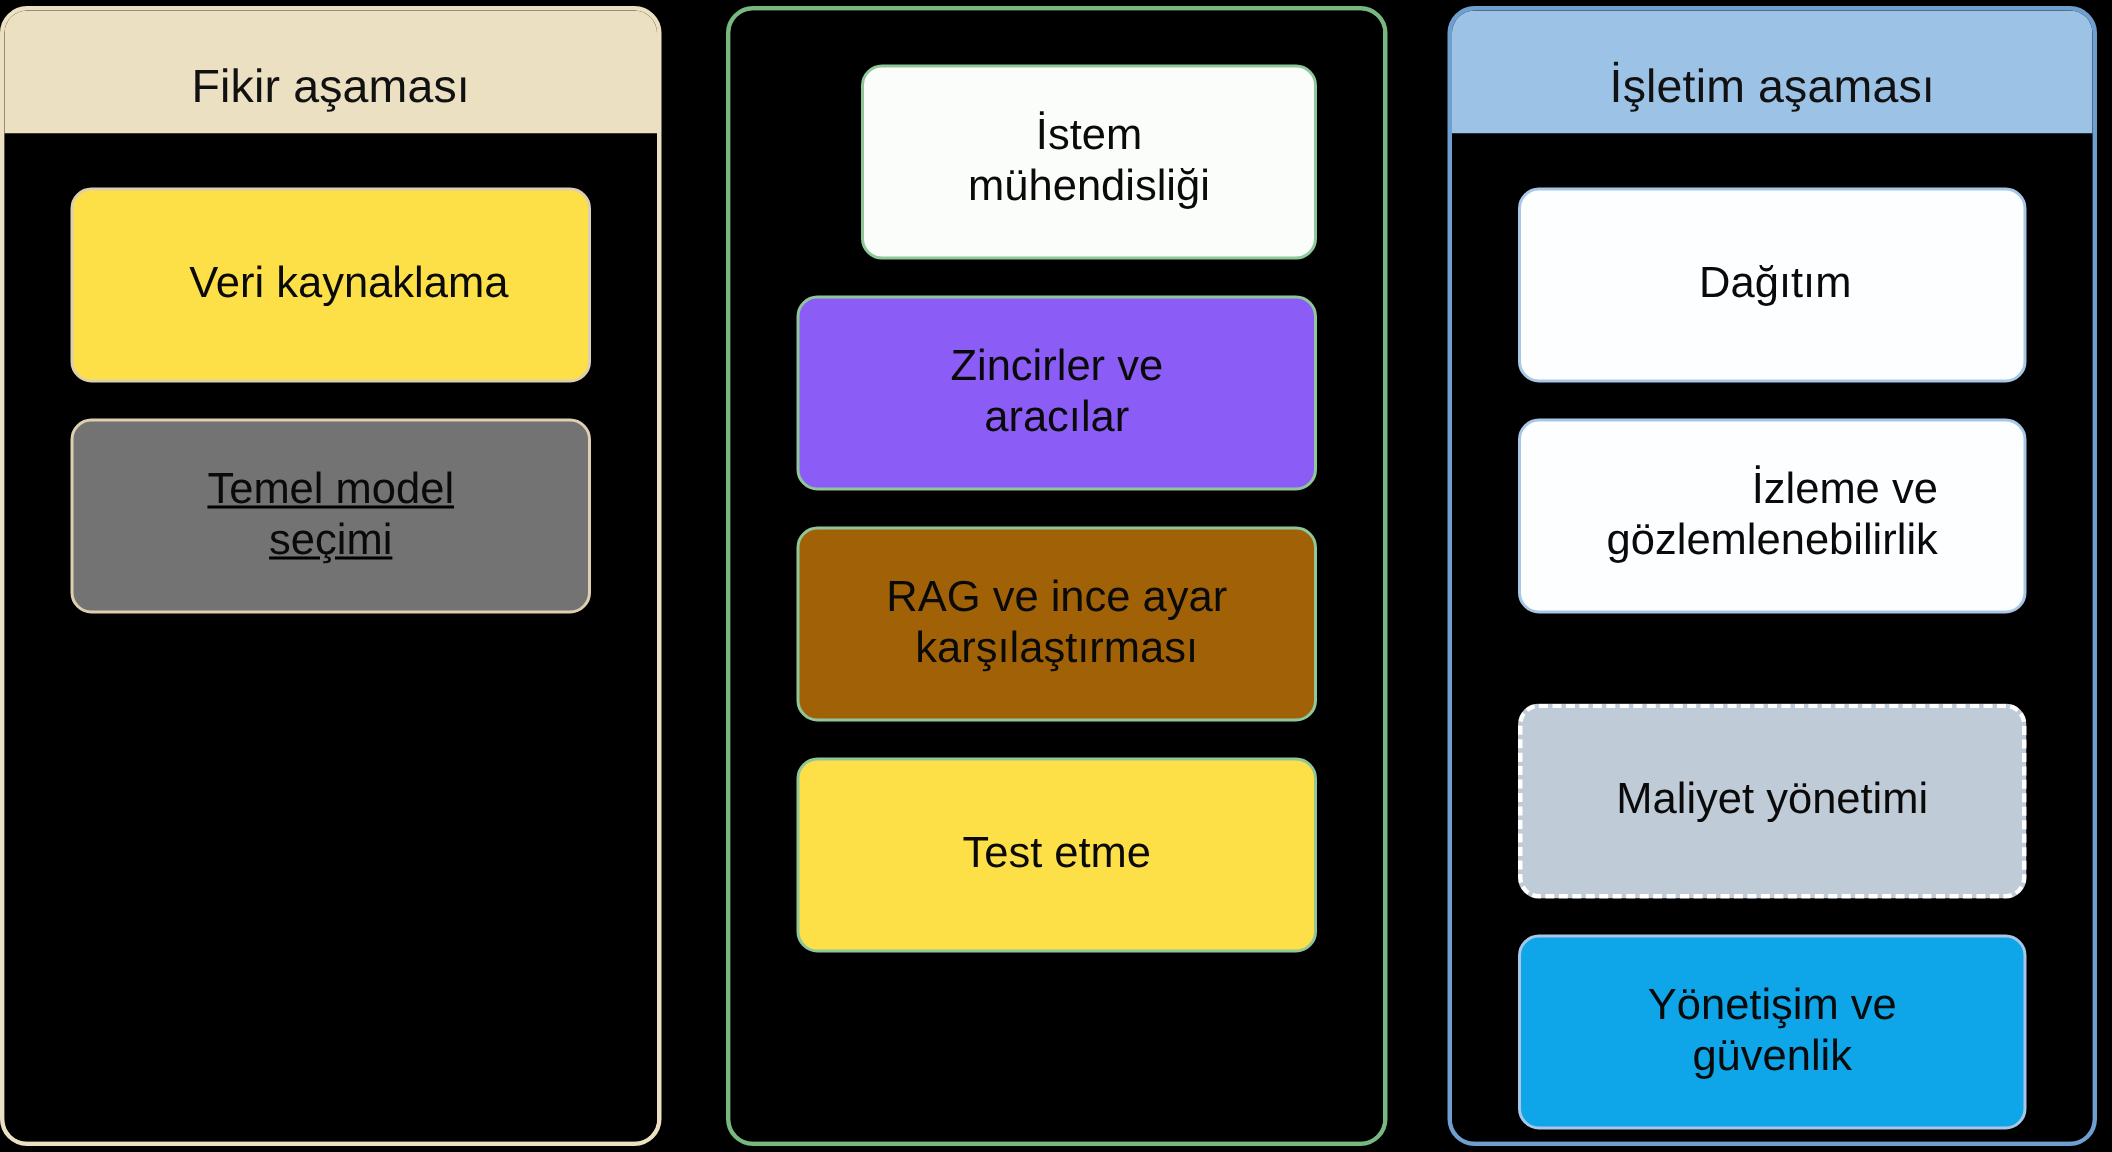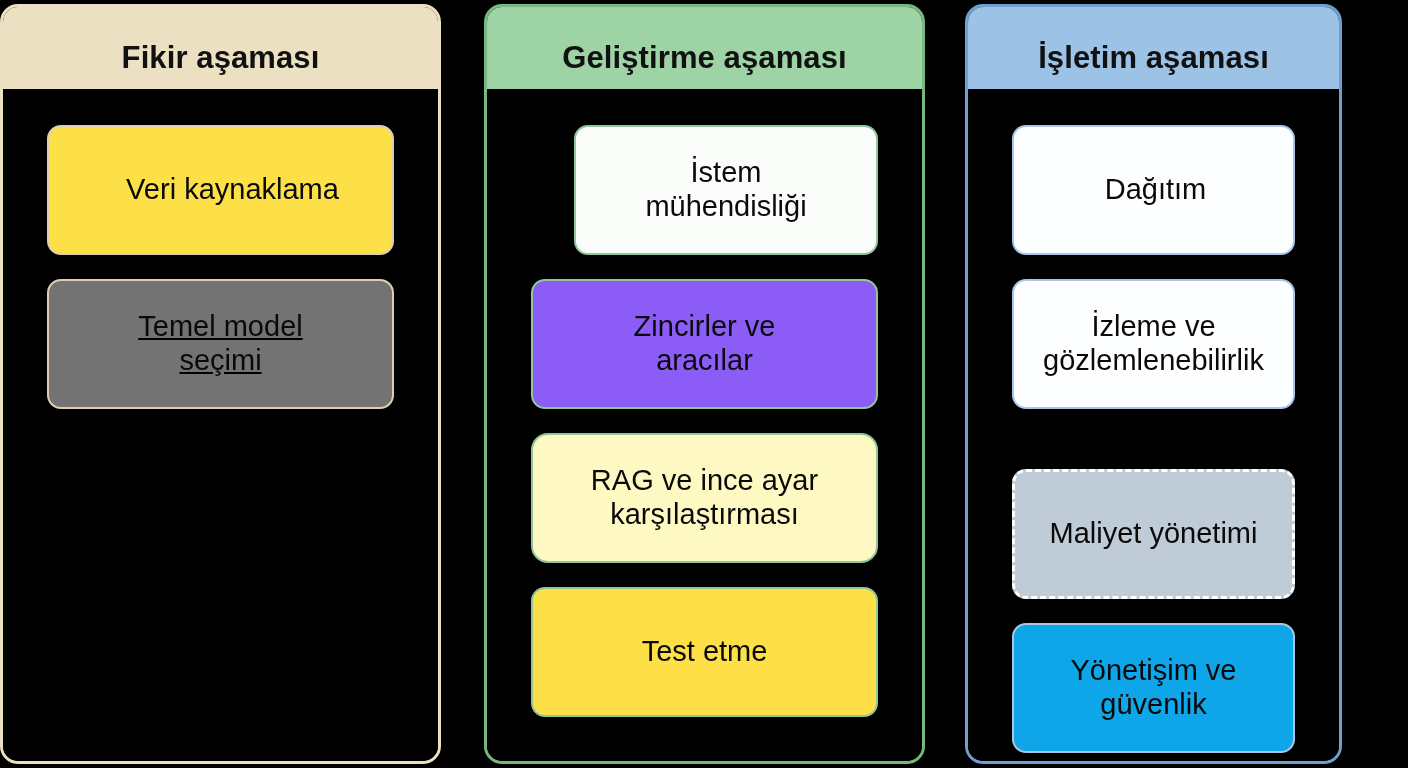--- a/index.html
+++ b/index.html
@@ -44,21 +44,21 @@
     height: 82px;
     display: flex;
     align-items: center;
     justify-content: center;
     box-sizing: border-box;
     padding: 0 8px;
   }
 
   .col-header-title {
     font-size: 31px;
-    font-weight: 700;
+    font-weight: 400;
     color: #111111;
     letter-spacing: 0.1px;
     line-height: 1.1;
     text-align: left;
     white-space: nowrap;
     margin-top: 20px;
   }
 
   .col-body {
     flex: 1 1 auto;
@@ -95,21 +95,21 @@
   
   .card.dashed {
     border-style: dashed;
     border-width: 3px;
     margin-top: 36px;
   }
 
   
   #col-ideation { left: 0px;    width: 441px; }
   #col-build    { left: 484px;  width: 441px; }
-  #col-operate  { left: 965px;  width: 377px; }
+  #col-operate  { left: 965px;  width: 433px; }
 </style>
 </head>
 <body style="background: rgb(0, 0, 0);">
 
 <div id="board">
 
   <section class="col" id="col-ideation" style="border-color: rgb(236, 224, 195);">
     <div class="col-header" style="background: rgb(236, 224, 195);">
       <div class="col-header-title" style="color: rgb(17, 17, 17);">Fikir aşaması</div>
     </div>
@@ -118,51 +118,48 @@
         <span class="card-label">Veri kaynaklama</span>
       </div>
       <div class="card" style="background: #737373; border-color: rgb(221, 208, 176); min-height: 130px; height: 130px; text-decoration: underline;">
         <span class="card-label">Temel model
 seçimi</span>
       </div>
     </div>
   </section>
 
   <section class="col" id="col-build" style="border-color: rgb(118, 184, 127);">
-    <div class="col-header" style="background: rgb(158, 211, 166);">
-      <div class="col-header-title" style="color: rgb(17, 17, 17);">Geliştirme aşaması</div>
-    </div>
     <div class="col-body">
       <div class="card" style="background: rgb(251, 253, 251); border-color: rgb(143, 199, 154); min-height: 130px; height: 130px; margin-left: 43px;">
         <span class="card-label">İstem
 mühendisliği</span>
       </div>
       <div class="card" style="background: #8b5cf6; border-color: rgb(143, 199, 154); min-height: 130px; height: 130px;">
         <span class="card-label">Zincirler ve
 aracılar</span>
       </div>
-      <div class="card" style="background: #fef9c3; border-color: rgb(143, 199, 154); min-height: 130px; height: 130px; border-radius: 17px;">
+      <div class="card" style="background: #a16207; border-color: rgb(143, 199, 154); min-height: 130px; height: 130px;">
         <span class="card-label">RAG ve ince ayar
 karşılaştırması</span>
       </div>
       <div class="card" style="background: #fde047; border-color: rgb(143, 199, 154); min-height: 130px; height: 130px;">
         <span class="card-label">Test etme</span>
       </div>
     </div>
   </section>
 
   <section class="col" id="col-operate" style="border-color: rgb(111, 159, 208);">
     <div class="col-header" style="background: rgb(156, 195, 230);">
       <div class="col-header-title" style="color: rgb(17, 17, 17);">İşletim aşaması</div>
     </div>
     <div class="col-body">
       <div class="card" style="background: rgb(253, 254, 255); border-color: rgb(168, 199, 230); min-height: 130px; height: 130px; padding-left: 16px;">
         <span class="card-label">Dağıtım</span>
       </div>
-      <div class="card" style="background: rgb(253, 254, 255); border-color: rgb(168, 199, 230); min-height: 130px; height: 130px;">
+      <div class="card" style="background: rgb(253, 254, 255); border-color: rgb(168, 199, 230); min-height: 130px; height: 130px; text-align: right;">
         <span class="card-label">İzleme ve
 gözlemlenebilirlik</span>
       </div>
       <div class="card dashed" style="background: rgb(191, 203, 214); border-color: rgb(255, 255, 255); min-height: 130px; height: 130px;">
         <span class="card-label">Maliyet yönetimi</span>
       </div>
       <div class="card" style="background: #0ea5e9; border-color: rgb(168, 199, 230); min-height: 130px; height: 130px;">
         <span class="card-label">Yönetişim ve
 güvenlik</span>
       </div>

